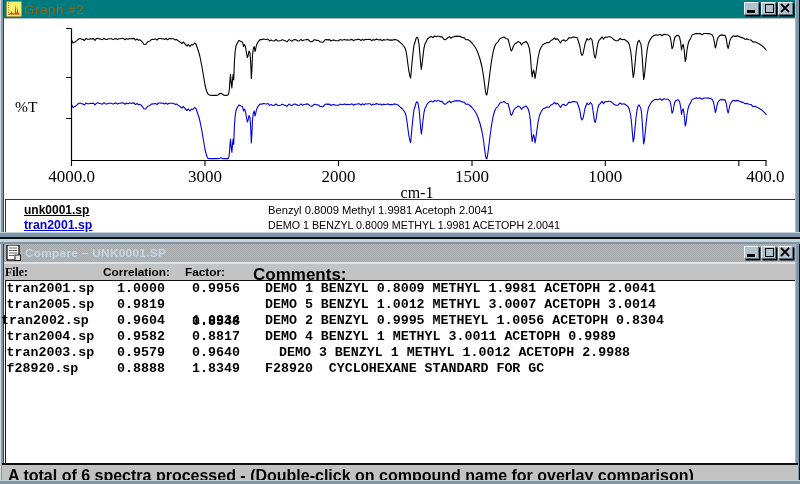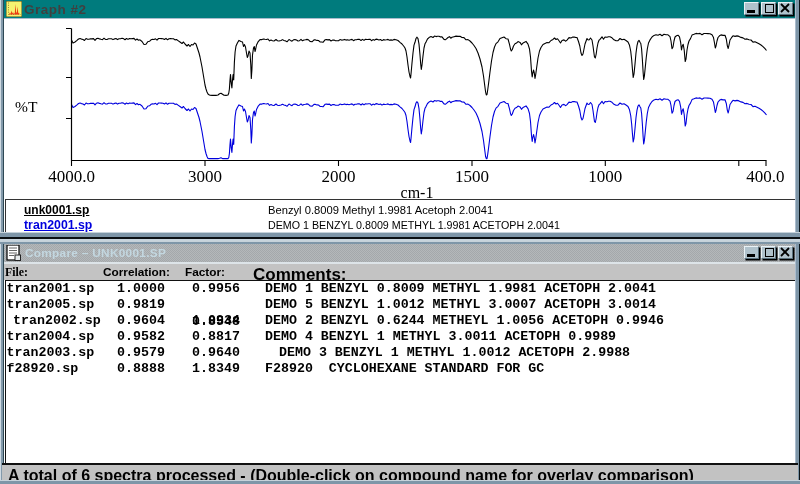--- a/index.html
+++ b/index.html
@@ -13,21 +13,21 @@
 
 <div class="abs" style="left:0;top:0;width:800px;height:18px;background:#007b7d;"></div>
 <div class="abs frameL" style="top:0;height:18px;"></div>
 <div class="abs frameR" style="top:0;height:18px;"></div>
 
 <svg class="abs" style="left:6px;top:1px;" width="16" height="16" viewBox="0 0 16 16">
 <rect x="0" y="0" width="16" height="16" fill="#f6f370" stroke="#4a4a20" stroke-width="1"></rect>
 <path d="M2.5,1.5 L2.5,13.5 M2.5,13.5 L14.5,13.5" fill="none" stroke="#8a7a30" stroke-width="0.9" stroke-dasharray="1,1.3"></path>
 <path d="M3,13.5 L4,11.5 L4.7,13 L5.5,9.5 L6.3,12.5 L7,11 L7.8,13 L8.8,12 L9.4,3 L10.2,12 L10.9,11 L11.5,5.5 L12.3,12.5 L13,11.5 L13.6,13.5 Z" fill="#ec3a12"></path>
 </svg>
-<div class="abs" style="left:24px;top:2px;font-size:13.5px;font-weight:bold;color:#404040;letter-spacing:0.5px;">Graph #2</div>
+<div class="abs" style="left:24px;top:2px;font-size:13.5px;font-weight:normal;color:#a16207;letter-spacing:0.5px;">Graph #2</div>
 
 <div class="btn" style="left:744px;top:2px;">
     <div style="position:absolute;left:2px;bottom:1px;width:8px;height:3px;background:#000;"></div>
   </div>
 <div class="btn" style="left:761px;top:2px;">
     <div style="position:absolute;left:2.5px;top:0.5px;width:9px;height:9px;border:1.7px solid #000;"></div>
   </div>
 <div class="btn" style="left:778px;top:2px;">
     <svg width="12" height="10" style="position:absolute;left:0px;top:0px;">
       <path d="M2,1 L10,9 M10,1 L2,9" stroke="#000" stroke-width="1.8"></path>
@@ -101,24 +101,24 @@
 
 <div class="abs" style="left:5px;top:279.5px;width:790px;height:183px;background:#fff;border-top:1.7px solid #111;border-left:1.7px solid #111;"></div>
 <div class="abs mono" style="left:6.5px;top:281.0px;">tran2001.sp</div>
 <div class="abs mono" style="left:117px;top:281.0px;">1.0000</div>
 <div class="abs mono" style="left:192px;top:281.0px;">0.9956</div>
 <div class="abs mono" style="left:265px;top:281.0px;">DEMO 1 BENZYL 0.8009 METHYL 1.9981 ACETOPH 2.0041</div>
 <div class="abs mono" style="left:6.5px;top:297.0px;">tran2005.sp</div>
 <div class="abs mono" style="left:117px;top:297.0px;">0.9819</div>
 <div class="abs mono" style="left:192px;top:314px;">0.8548</div>
 <div class="abs mono" style="left:265px;top:297.0px;">DEMO 5 BENZYL 1.0012 METHYL 3.0007 ACETOPH 3.0014</div>
-<div class="abs mono" style="left:13px;top:313.0px;">tran2002.sp</div>
+<div class="abs mono" style="left:1px;top:313.0px;">tran2002.sp</div>
 <div class="abs mono" style="left:117px;top:313.0px;">0.9604</div>
 <div class="abs mono" style="left:192px;top:313.0px;">1.0934</div>
-<div class="abs mono" style="left:265px;top:313.0px;">DEMO 2 BENZYL 0.6244 METHEYL 1.0056 ACETOPH 0.9946</div>
+<div class="abs mono" style="left:265px;top:313.0px;">DEMO 2 BENZYL 0.9995 METHEYL 1.0056 ACETOPH 0.8304</div>
 <div class="abs mono" style="left:6.5px;top:329.0px;">tran2004.sp</div>
 <div class="abs mono" style="left:117px;top:329.0px;">0.9582</div>
 <div class="abs mono" style="left:192px;top:329.0px;">0.8817</div>
 <div class="abs mono" style="left:265px;top:329.0px;">DEMO 4 BENZYL 1 METHYL 3.0011 ACETOPH 0.9989</div>
 <div class="abs mono" style="left:6.5px;top:345.0px;">tran2003.sp</div>
 <div class="abs mono" style="left:117px;top:345.0px;">0.9579</div>
 <div class="abs mono" style="left:192px;top:345.0px;">0.9640</div>
 <div class="abs mono" style="left:279px;top:345.0px;">DEMO 3 BENZYL 1 METHYL 1.0012 ACETOPH 2.9988</div>
 <div class="abs mono" style="left:6.5px;top:361.0px;">f28920.sp</div>
 <div class="abs mono" style="left:117px;top:361.0px;">0.8888</div>

